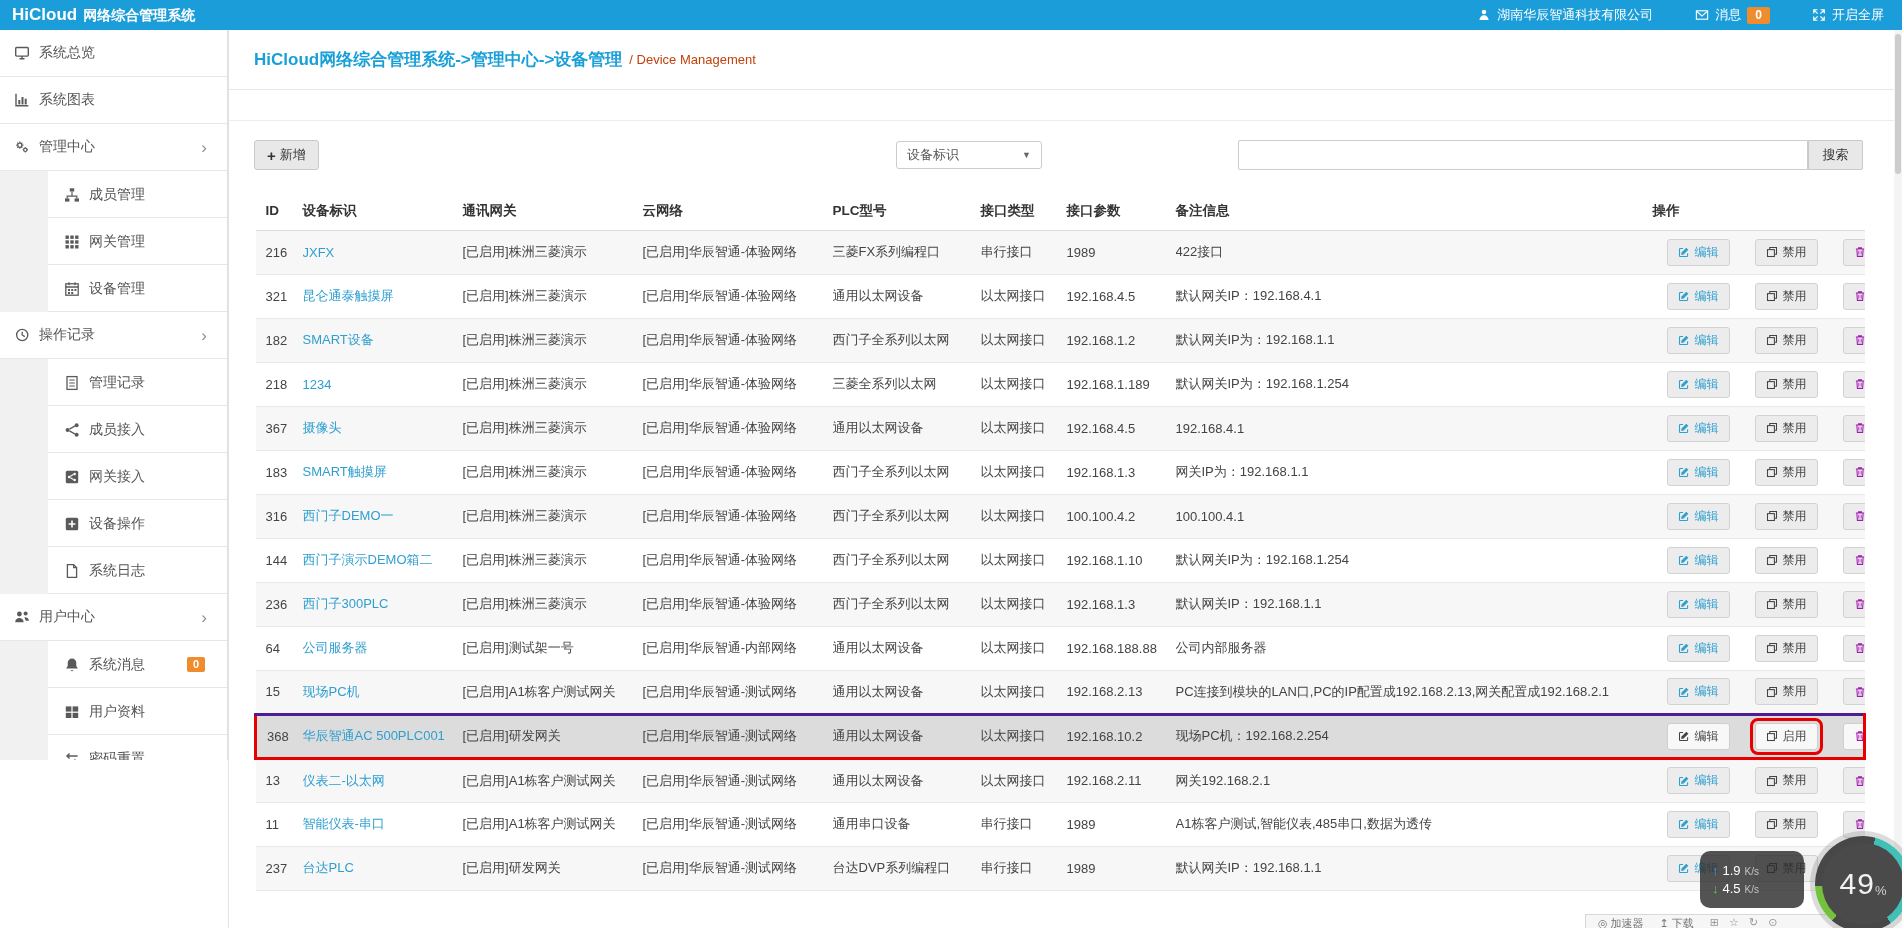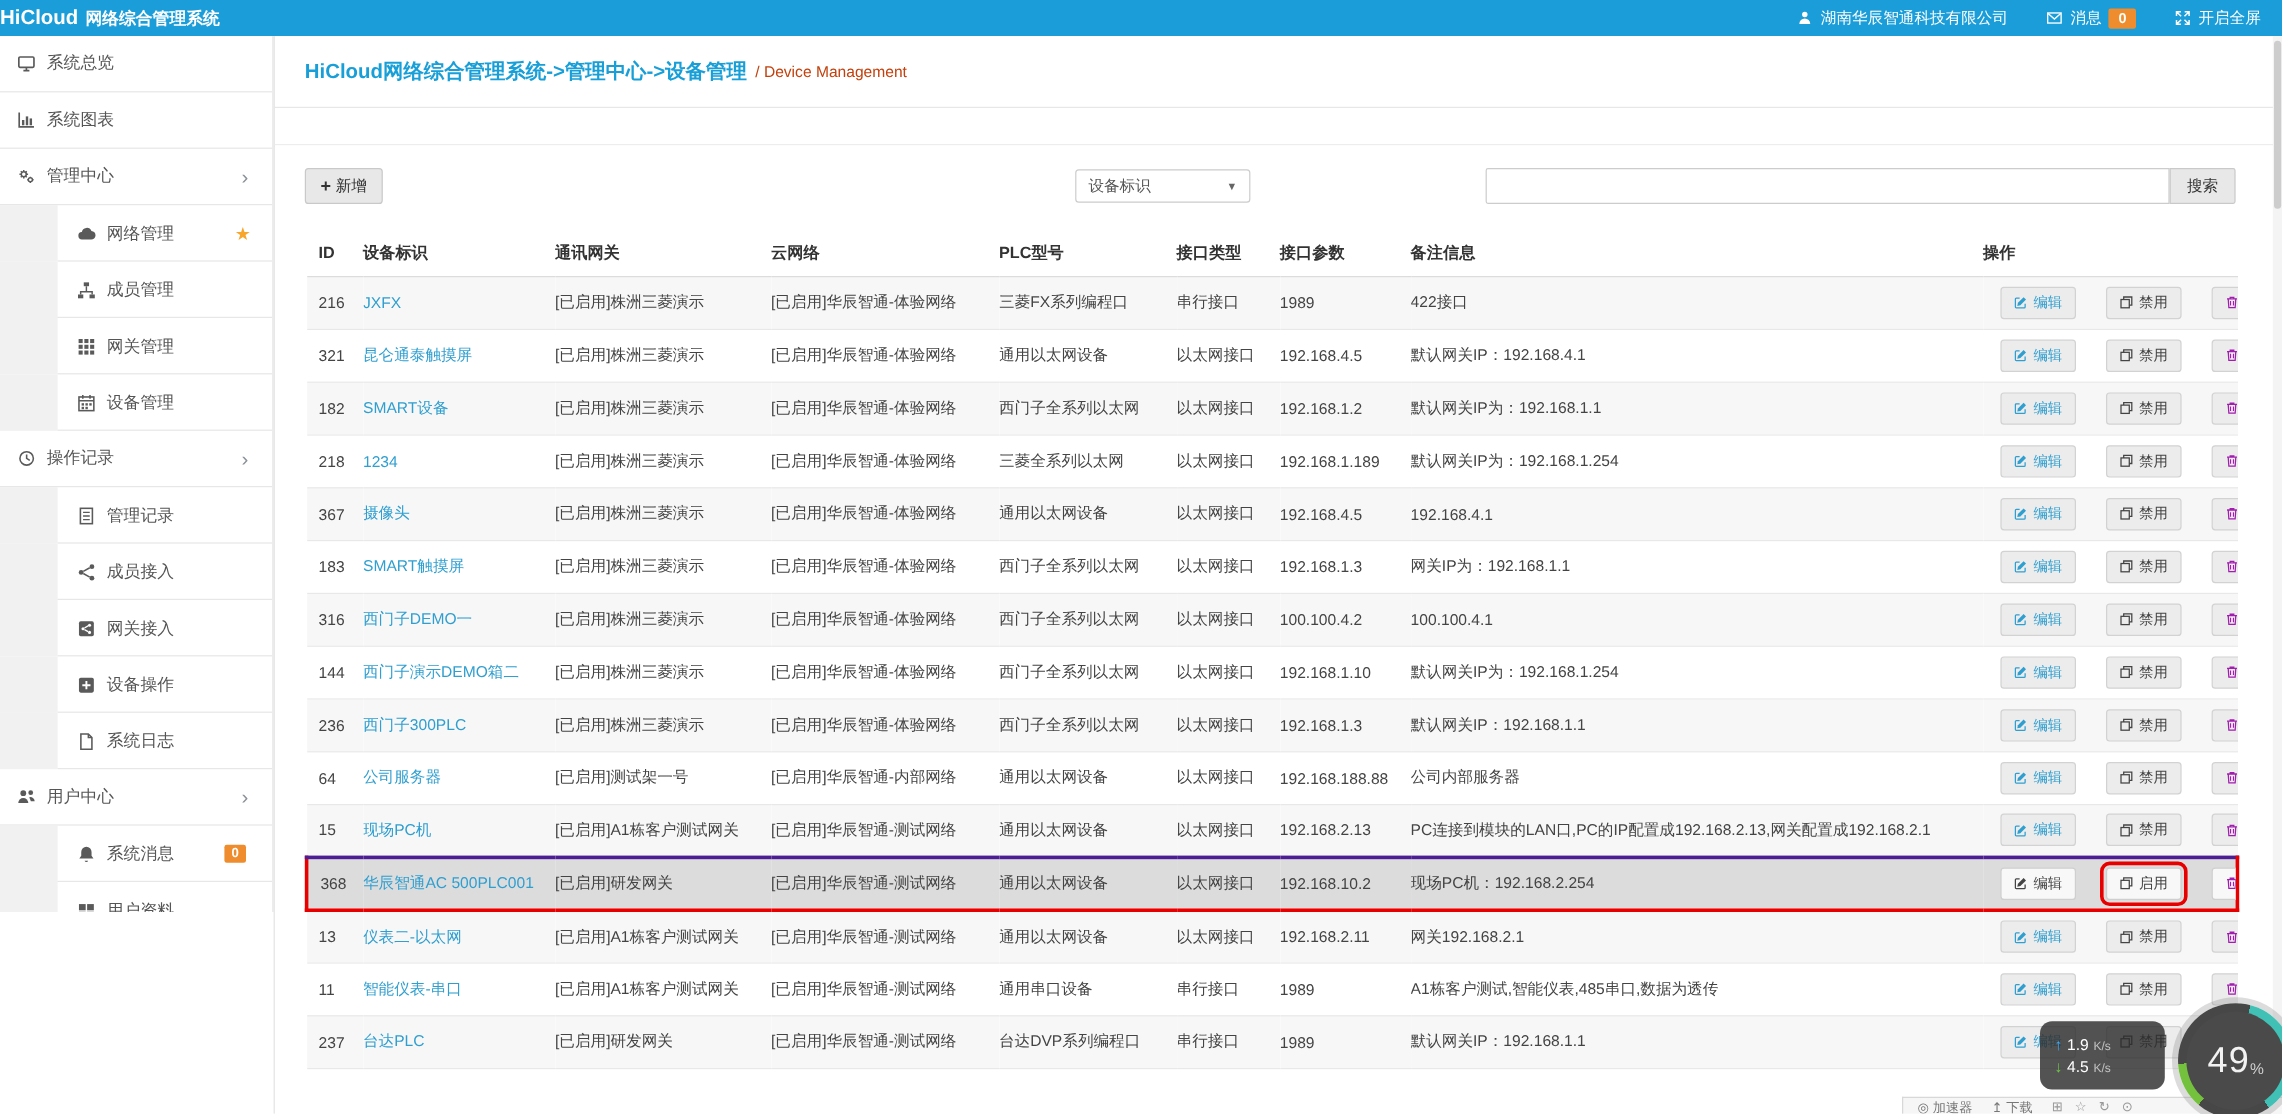--- a/index.html
+++ b/index.html
@@ -2,24 +2,24 @@
 <html><head>
 <meta charset="utf-8">
 <style>
   * { margin:0; padding:0; box-sizing:border-box; }
   html,body { width:1902px; height:928px; overflow:hidden; background:#fff;
     font-family:"Liberation Sans","DejaVu Sans",sans-serif; }
 
   
   .topbar { position:absolute; left:0; top:0; width:1902px; height:30px; background:#1b9dd9;
     color:#fff; display:flex; align-items:center; z-index:30; }
-  .brand { display:flex; align-items:baseline; white-space:nowrap; }
+  .brand { margin-left:12px; display:flex; align-items:baseline; white-space:nowrap; }
   .brand-bold { font-weight:bold; font-size:17px; }
   .brand-rest { font-weight:bold; font-size:14px; margin-left:6px; }
-  .top-right { margin-left:auto; display:flex; align-items:center; gap:32px; margin-right:18px; font-size:13px; }
+  .top-right { margin-left:auto; display:flex; align-items:center; gap:42px; margin-right:18px; font-size:13px; }
   .top-item { display:flex; align-items:center; gap:6px; cursor:pointer; white-space:nowrap; }
   .top-item svg { width:14px; height:14px; }
   .msg-badge { background:#ef8c2d; color:#fff; font-size:12px; font-weight:bold;
     padding:1px 8px; border-radius:2px; line-height:15px; }
 
   
   .sidebar { position:absolute; left:0; top:30px; width:228px; height:730px; background:#fff;
     border-right:1px solid #e0e0e0; overflow:hidden; z-index:5; }
   .sidebar ul { list-style:none; }
   .mi { position:relative; height:47px; display:flex; align-items:center; font-size:14px;
@@ -294,27 +294,20 @@
           <use href="#chart"></use>
         </svg>
         <span class="lbl">系统图表</span>
       </li>
       <li class="mi lv1">
         <svg class="ic">
           <use href="#gears"></use>
         </svg>
         <span class="lbl">管理中心</span>
         <span class="chev">›</span>
-      </li>
-      <li class="mi lv2">
-        <svg class="ic">
-          <use href="#cloud"></use>
-        </svg>
-        <span class="lbl">网络管理</span>
-        <span class="star">★</span>
       </li>
       <li class="mi lv2">
         <svg class="ic">
           <use href="#sitemap"></use>
         </svg>
         <span class="lbl">成员管理</span>
       </li>
       <li class="mi lv2">
         <svg class="ic">
           <use href="#grid"></use>

